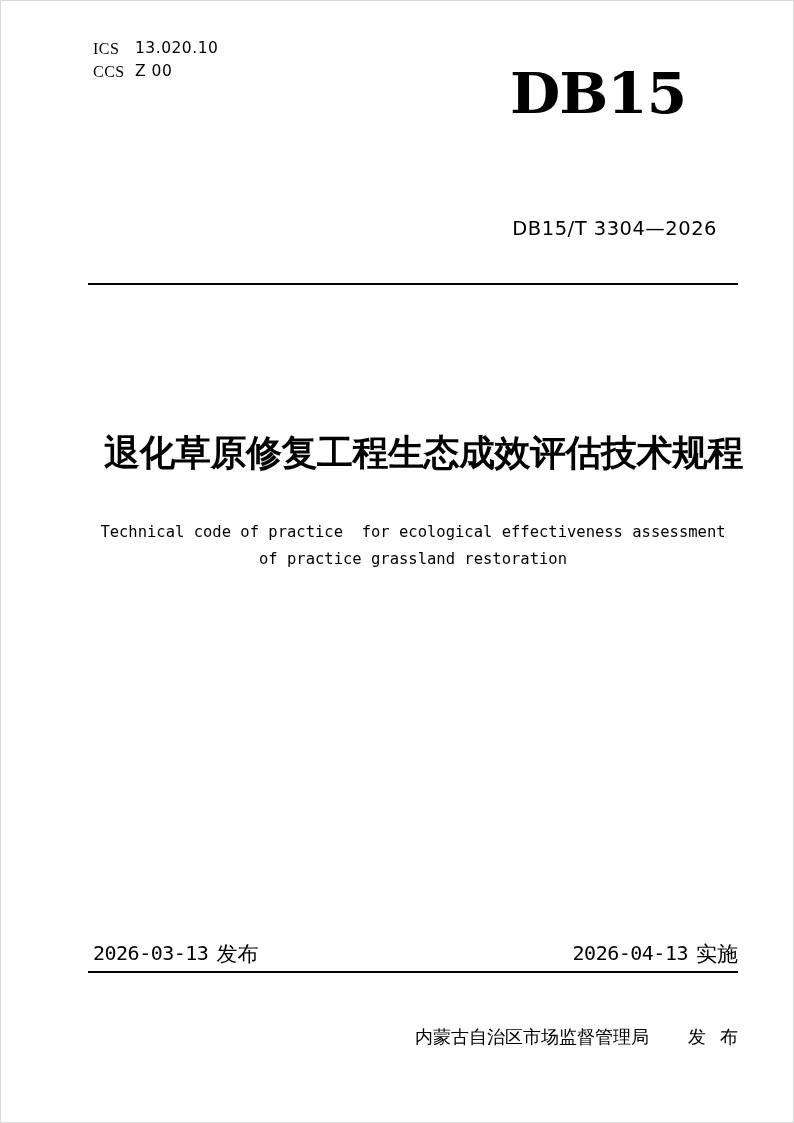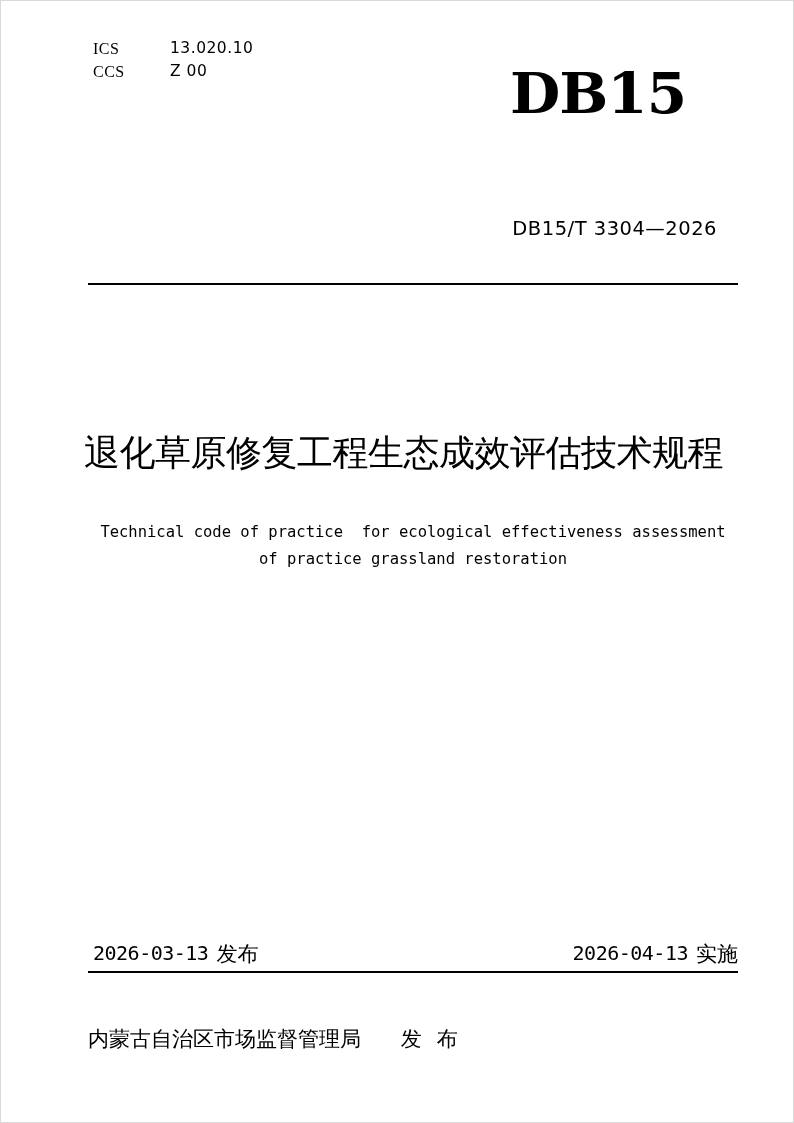--- a/index.html
+++ b/index.html
@@ -20,21 +20,21 @@
 
   
   .codes {
     position: absolute;
     left: 92px;
     top: 36px;
     font-size: 16px;
     line-height: 23px;
     letter-spacing: 0.5px;
   }
-  .code-line { display: flex; gap: 35px; }
+  .code-line { display: flex; }
   .code-label {
     font-family: "Liberation Serif", serif;
     width: 42px;
   }
   .code-value {
     font-family: "DejaVu Sans", sans-serif;
     font-size: 15.5px;
   }
 
   
@@ -77,26 +77,26 @@
     width: 650px;
     height: 2px;
     background: #000;
   }
   .rule-top { top: 282px; }
   .rule-bottom { top: 970px; }
 
   
   .title-cn {
     position: absolute;
-    left: 72px;
+    left: 103px;
     top: 428px;
     width: 650px;
-    text-align: right;
+    text-align: left;
     font-size: 36px;
-    font-weight: 400;
+    font-weight: 700;
     letter-spacing: -0.5px;
     white-space: nowrap;
   }
 
   
   .title-en {
     position: absolute;
     left: 37px;
     top: 497px;
     width: 750px;
@@ -127,22 +127,22 @@
     padding-top: 1px;
   }
   .date-label { margin-left: 8px; }
 
   
   .publisher-row {
     position: absolute;
     left: 87px;
     top: 1024px;
     width: 650px;
-    text-align: left;
-    font-size: 21px;
+    text-align: right;
+    font-size: 18px;
     white-space: nowrap;
   }
   .publish-action {
     margin-left: 34px;
     word-spacing: 9px;
   }
 </style>
 </head>
 <body>
 

